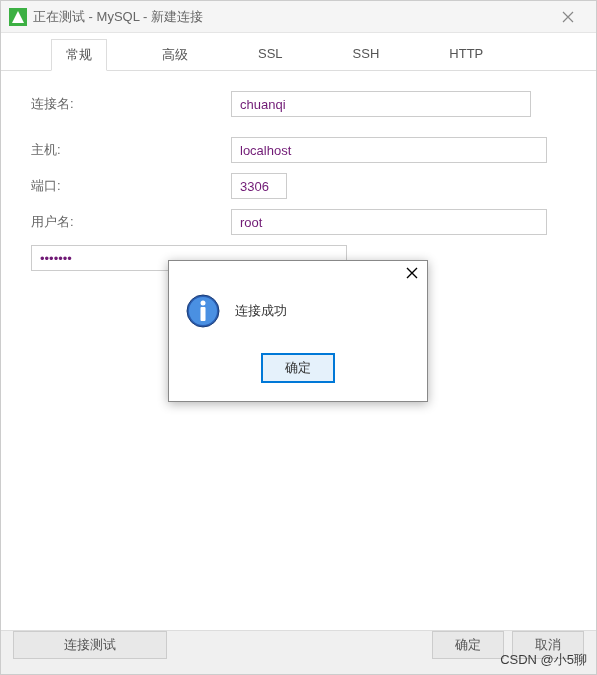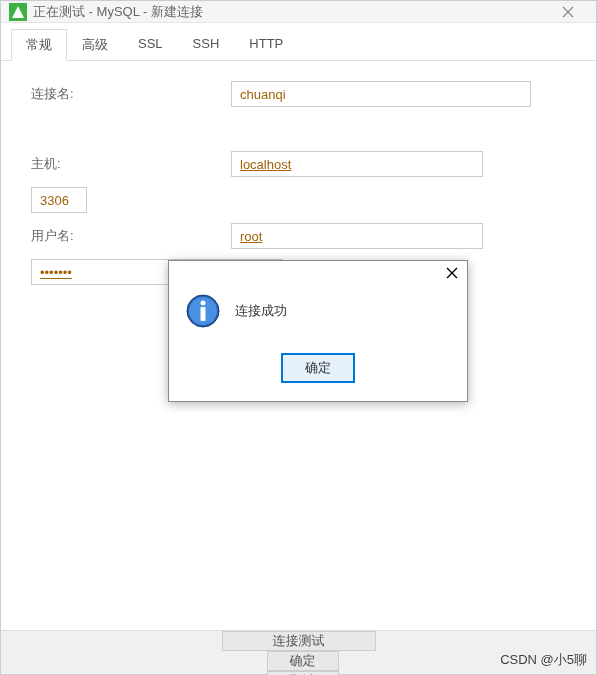--- a/index.html
+++ b/index.html
@@ -15,21 +15,21 @@
     }
     .window {
       width: 597px;
       height: 675px;
       border: 1px solid #ccc;
       background: #fff;
       display: flex;
       flex-direction: column;
     }
     .titlebar {
-      height: 22px;
+      height: 32px;
       background: #f5f5f5;
       display: flex;
       align-items: center;
       padding: 0 8px;
       border-bottom: 1px solid #e5e5e5;
     }
     .titlebar-icon {
       width: 18px;
       height: 18px;
       margin-right: 6px;
@@ -56,82 +56,81 @@
       background: #fff;
     }
     .tab {
       padding: 6px 14px;
       color: #555;
       cursor: pointer;
       font-size: 13px;
       border: 1px solid transparent;
       border-bottom: none;
       margin-bottom: -1px;
+      margin-left: 40px;
     }
     .tab.active {
       border: 1px solid #ddd;
       border-bottom: 1px solid #fff;
       background: #fff;
     }
     .form-area {
       flex: 1;
       padding: 20px 30px;
       position: relative;
     }
     .form-row {
       display: flex;
       align-items: center;
       margin-bottom: 10px;
     }
     .form-row.gap {
-      margin-bottom: 44px;
+      margin-bottom: 20px;
     }
     .form-label {
       width: 200px;
       color: #666;
       font-size: 13px;
     }
     .form-input {
       border: 1px solid #ccc;
       padding: 4px 8px;
       font-size: 13px;
-      color: #a16207;
+      color: #701a75;
       height: 26px;
       font-family: inherit;
     }
     .input-wide { width: 300px; }
-    .input-med { width: 252px; text-decoration: underline; }
+    .input-med { width: 316px; }
     .input-small { width: 56px; }
     .footer {
       height: 44px;
       background: #f0f0f0;
       border-top: 1px solid #ddd;
       display: flex;
-      align-items: center;
       padding: 0 12px;
-      flex-direction: column;
     }
     .footer-spacer { flex: 1; }
     .btn {
       height: 28px;
       padding: 0 22px;
       background: #e8e8e8;
       border: 1px solid #ccc;
       color: #555;
       font-size: 13px;
       cursor: pointer;
       font-family: inherit;
       margin-left: 8px;
     }
     .btn.test { padding: 0 50px; margin-left: 0; }
     .modal-overlay {
       position: absolute;
       top: 260px;
       left: 168px;
-      width: 300px;
+      width: 260px;
       background: #fff;
       border: 1px solid #888;
       box-shadow: 0 2px 10px rgba(0,0,0,0.3);
     }
     .modal-header {
       height: 28px;
       display: flex;
       justify-content: flex-end;
       align-items: center;
       padding: 0 8px;
@@ -213,20 +212,21 @@
       <span class="form-label">连接名:</span>
       <input class="form-input input-wide" value="chuanqi" style="">
     </div>
 
     <div class="form-row">
       <span class="form-label">主机:</span>
       <input class="form-input input-med" value="localhost" style="">
     </div>
 
     <div class="form-row">
+      <span class="form-label">端口:</span>
       <input class="form-input input-small" value="3306" style="">
     </div>
 
     <div class="form-row">
       <span class="form-label">用户名:</span>
       <input class="form-input input-med" value="root" style="">
     </div>
 
     <div class="form-row">
       <input class="form-input input-med" type="text" value="•••••••" style="">

